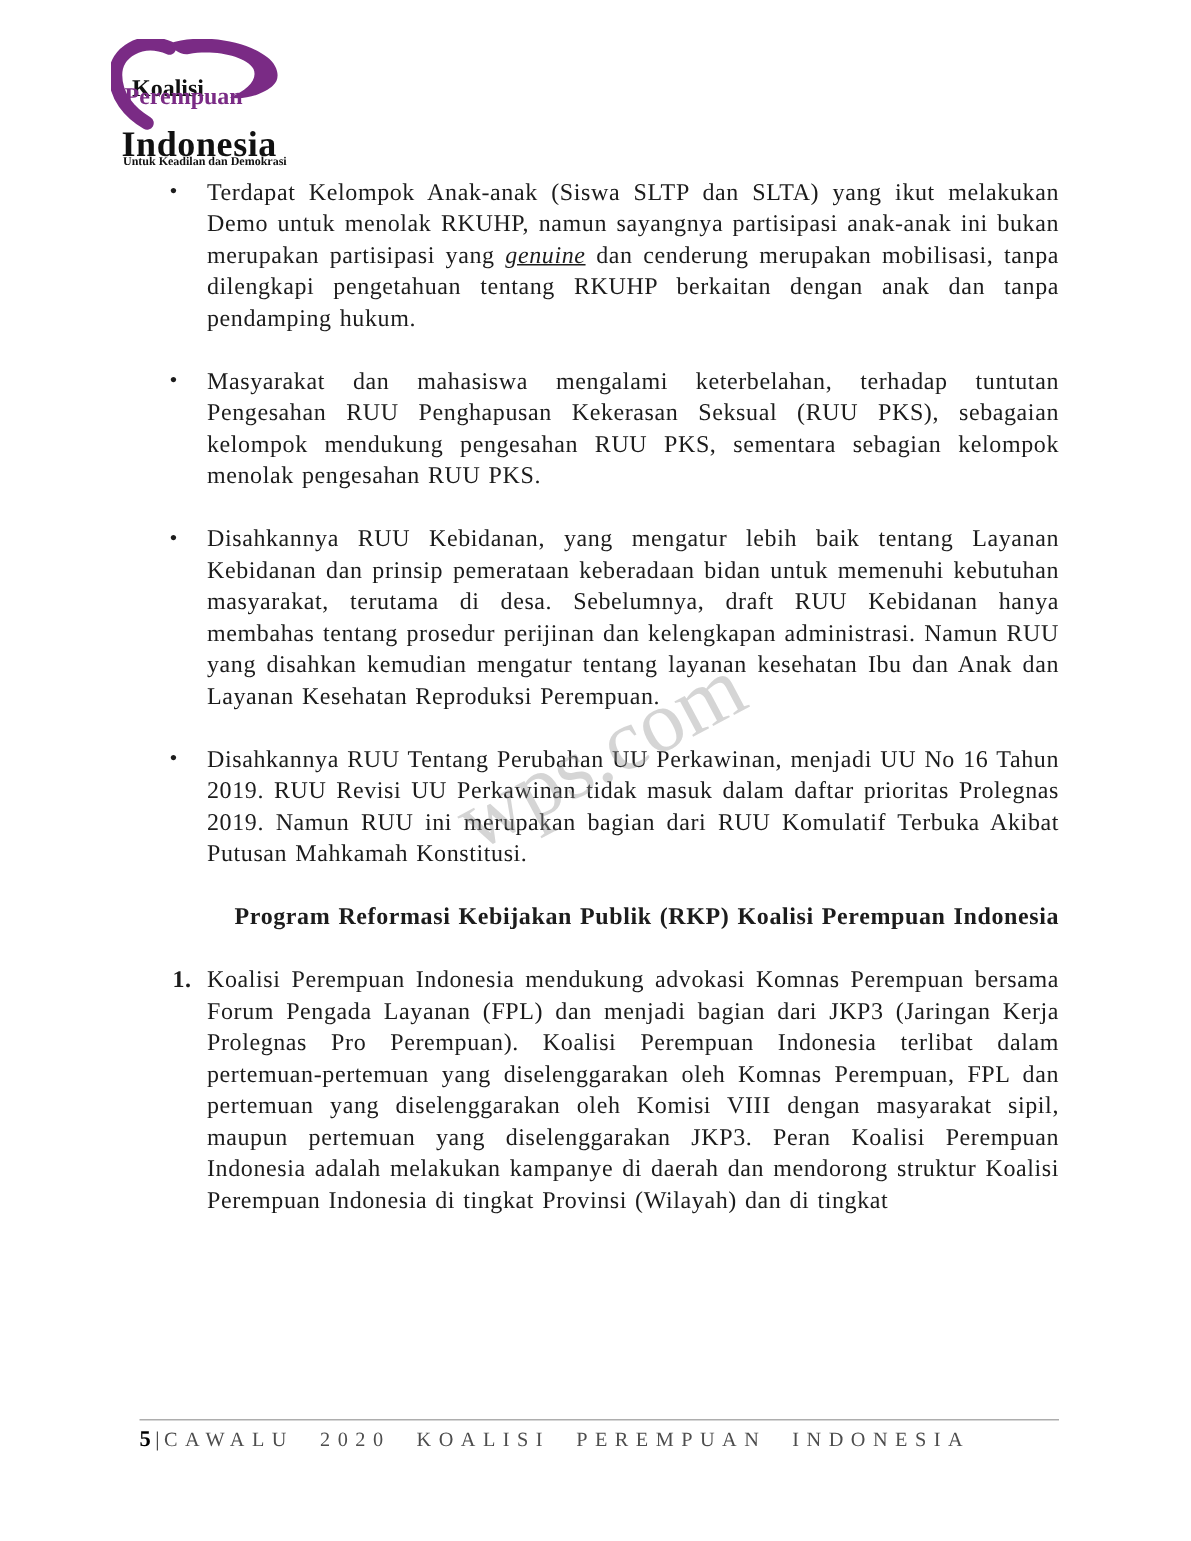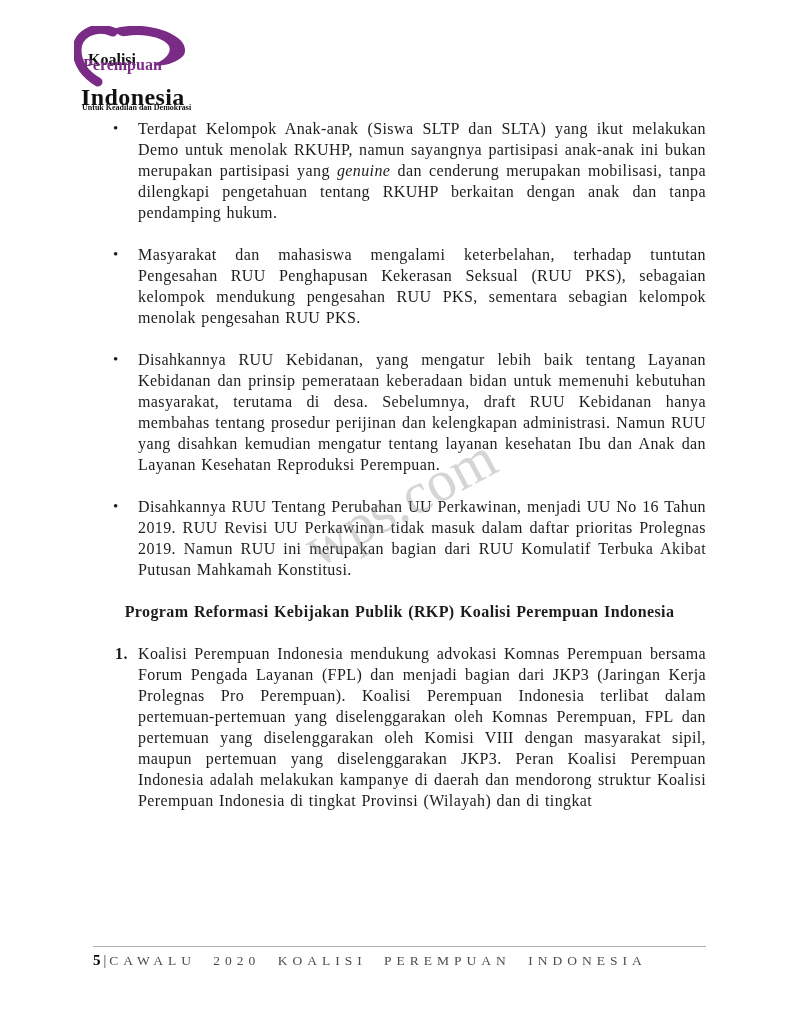--- a/index.html
+++ b/index.html
@@ -27,25 +27,25 @@
   .content {
     position: absolute;
     left: 93px; top: 118px; width: 613px;
     font-size: 16px; line-height: 21px;
     text-align: justify;
     letter-spacing: 0.4px; word-spacing: 1px;
   }
   ul.bullets { list-style: none; margin: 0; padding: 0; }
   ul.bullets li { position: relative; padding-left: 45px; margin-bottom: 21px; }
   .bullet-marker { position: absolute; left: 20px; top: 0; font-size: 15px; }
-  .italic { font-style: italic; }
+  .italic { font-style: italic; text-decoration: underline; }
 
   .section-heading {
     font-weight: bold; font-size: 16px; margin: 0 0 21px 0;
-    text-align: center;
+    text-align: right;
   }
   .intro { margin: 0 0 19px 0; }
 
   ol.numbered { list-style: none; margin: 0; padding: 0; }
   ol.numbered li { position: relative; padding-left: 45px; }
   .num-marker { position: absolute; left: 22px; top: 0; font-weight: bold; }
   .num-title { font-weight: bold; text-align: left; }
 
   
   .watermark {

